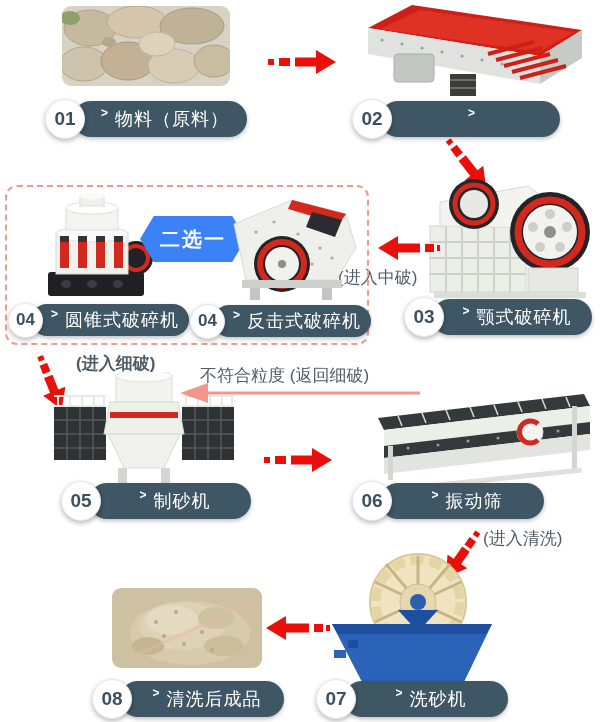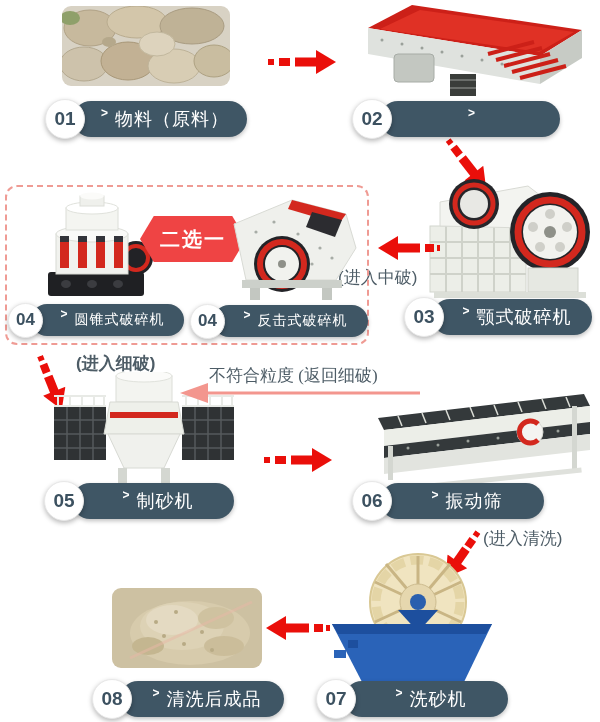--- a/index.html
+++ b/index.html
@@ -13,31 +13,31 @@
     display:flex;align-items:center;justify-content:center;z-index:2;flex:0 0 auto;}
   .badge-pill{position:relative;margin-left:-12px;height:36px;background:#3f5665;border-radius:18px;
     color:#fff;display:flex;align-items:center;justify-content:center;padding:0 14px 0 24px;
     box-shadow:0 2px 4px rgba(0,0,0,.25);z-index:1;flex:1 1 auto;}
   .badge-pill::before{content:"";position:absolute;left:-14px;top:4px;width:0;height:0;
     border-style:solid;border-width:0 22px 16px 0;border-color:transparent #3f5665 transparent transparent;}
   .chev{font-size:12px;font-weight:bold;margin-right:7px;transform:translateY(-6px);}
   .badge-label{font-size:18px;letter-spacing:1px;white-space:nowrap;}
   .badge.small .badge-num{width:33px;height:33px;font-size:17px;}
   .badge.small .badge-pill{height:32px;padding:0 10px 0 20px;}
-  .badge.small .badge-label{font-size:14px;}
+  .badge.small .badge-label{font-size:18px;}
 
   
   .note{position:absolute;color:#4d5c66;font-size:17px;white-space:nowrap;}
 
   
   .dashed-box{position:absolute;left:5px;top:185px;width:360px;height:156px;
     border:2px dashed #ef9b94;border-radius:12px;}
 
   
-  .choose{position:absolute;left:140px;top:216px;width:106px;height:46px;background:#ef4444;
+  .choose{position:absolute;left:140px;top:216px;width:106px;height:46px;background:#3b82f6;
     clip-path:polygon(13% 0,87% 0,100% 50%,87% 100%,13% 100%,0 50%);
     color:#fff;font-size:20px;font-weight:bold;letter-spacing:2px;
     display:flex;align-items:center;justify-content:center;}
 
   .photo{border-radius:9px;overflow:hidden;}
 </style>
 </head>
 <body>
 
 <div id="canvas">
@@ -267,21 +267,21 @@
       <rect x="42" y="117" width="100" height="6" fill="#dfe1dc"></rect>
     </svg>
   </div>
 
   <div class="abs" style="left:180px;top:382px;">
     <svg width="242" height="22" viewBox="0 0 242 22">
       <line x1="26" y1="11" x2="240" y2="11" stroke="#f3968e" stroke-width="3"></line>
       <polygon points="28,1 0,11 28,21" fill="#f3968e"></polygon>
     </svg>
   </div>
-  <div class="note" style="left:209px;top:364px;font-family:Liberation Serif, serif;">不符合粒度 (返回细破)</div>
+  <div class="note" style="left:200px;top:364px;">不符合粒度 (返回细破)</div>
 
   <div class="abs" style="left:264px;top:448px;">
     <svg width="68" height="24" viewBox="0 0 68 24">
       <rect x="0" y="9" width="6" height="6" fill="#ea0f0a"></rect>
       <rect x="11" y="8" width="11" height="8" fill="#ea0f0a"></rect>
       <rect x="27" y="7.5" width="24" height="9" fill="#ea0f0a"></rect>
       <polygon points="48,0 68,12 48,24" fill="#ea0f0a"></polygon>
     </svg>
   </div>
 
@@ -413,21 +413,21 @@
   </div>
 
   <div class="badge small" style="left:190px;top:301px;width:178px;">
     <div class="badge-num">04</div>
     <div class="badge-pill">
         <span class="chev">&gt;</span>
         <span class="badge-label">反击式破碎机</span>
       </div>
   </div>
 
-  <div class="badge" style="left:44px;top:481px;width:190px;">
+  <div class="badge" style="left:61px;top:481px;width:190px;">
     <div class="badge-num">05</div>
     <div class="badge-pill">
         <span class="chev">&gt;</span>
         <span class="badge-label">制砂机</span>
       </div>
   </div>
 
   <div class="badge" style="left:352px;top:481px;width:192px;">
     <div class="badge-num">06</div>
     <div class="badge-pill">

